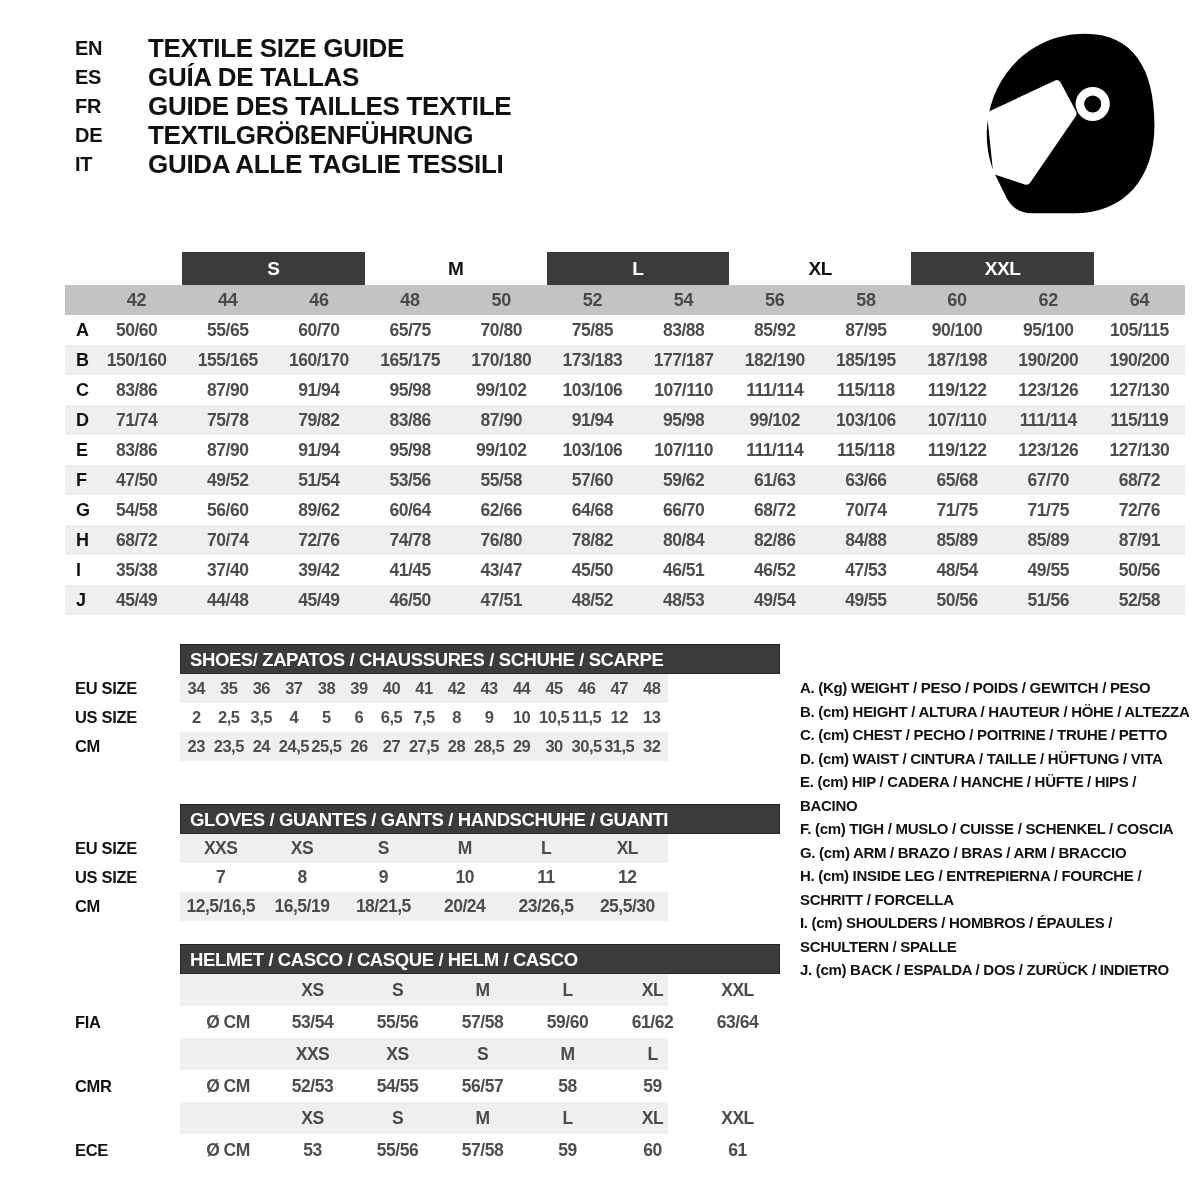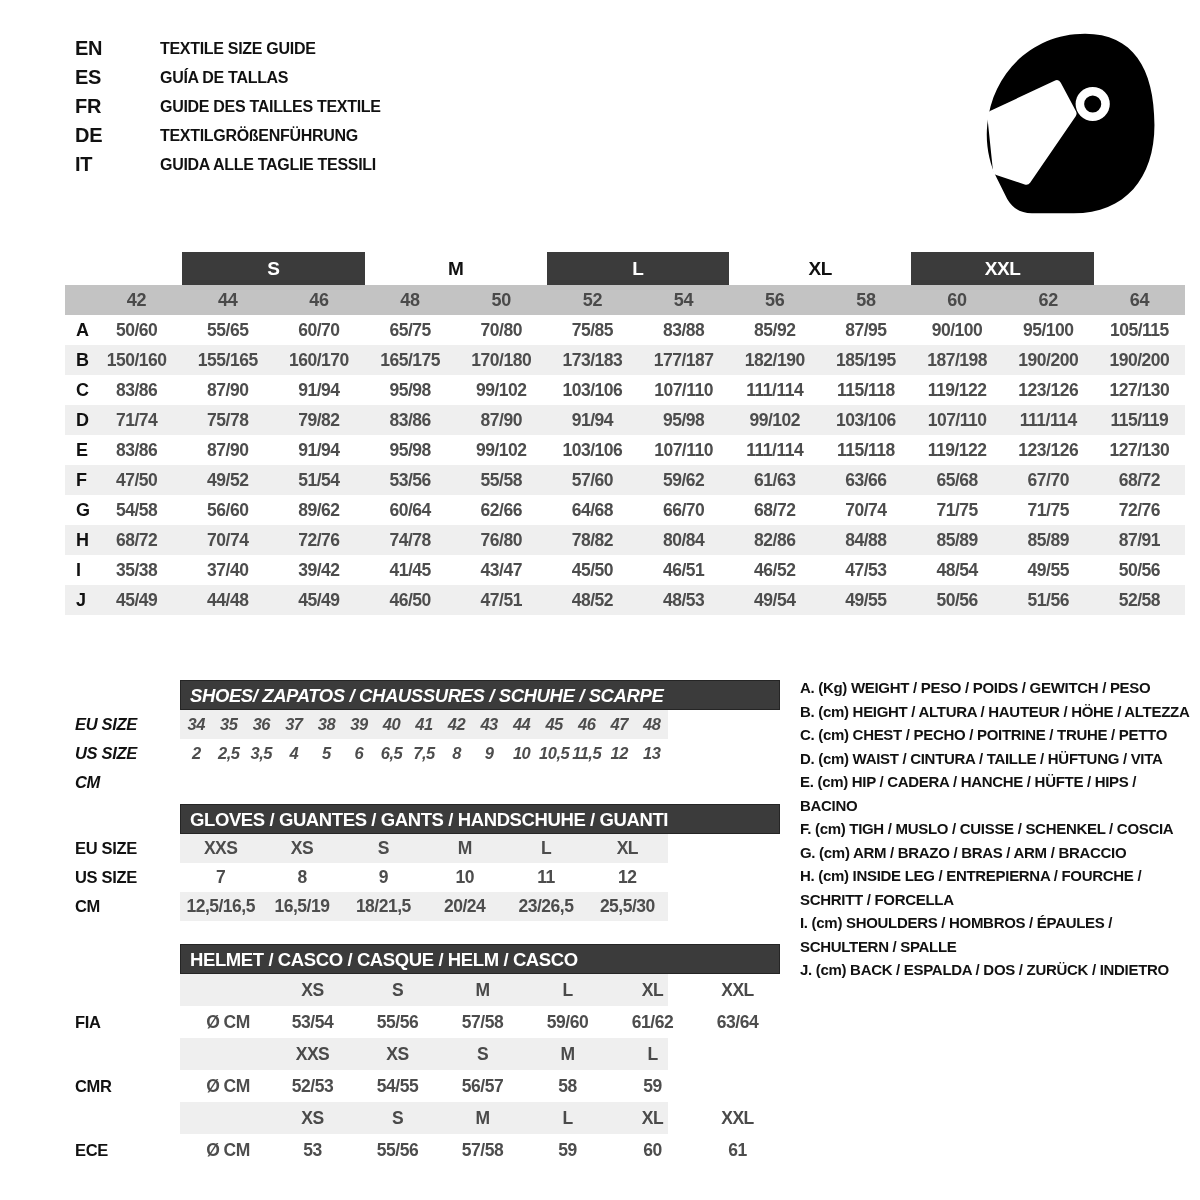--- a/index.html
+++ b/index.html
@@ -15,41 +15,41 @@
     width:1200px;height:1200px;position:relative;overflow:hidden;
     font-family:"Liberation Sans", sans-serif;
     -webkit-font-smoothing:antialiased;
   }
   .abs{position:absolute;}
 
   
   .lang-header{left:75px;top:34px;}
   .lang-row{display:flex;line-height:29px;gap:28px;}
   .lang-code{width:45px;font-weight:bold;font-size:20px;color:var(--ink);letter-spacing:-0.3px;}
-  .lang-title{font-weight:bold;font-size:16px;color:var(--ink);letter-spacing:-0.3px;margin-left:12px;}
+  .lang-title{font-weight:bold;font-size:26px;color:var(--ink);letter-spacing:-0.3px;}
 
   
   .helmet-icon{left:968px;top:28px;width:200px;height:190px;}
 
   
   .size-table{left:65px;top:252px;width:1120px;}
   .grid13{display:grid;grid-template-columns:26px repeat(12,1fr);align-items:center;}
   .group-row{height:33px;}
   .group-label{font-weight:bold;font-size:19px;color:var(--ink);text-align:center;align-self:stretch;line-height:33px;letter-spacing:-0.3px;}
   .group-label.dark{background:var(--dark);color:#fff;}
   .colhead-row{height:30px;background:var(--colgray);}
   .colhead{text-align:center;font-weight:bold;font-size:18px;color:#4a4a4a;letter-spacing:-0.3px;}
   .trow{height:30px;}
   .trow.stripe{background:var(--stripe);}
   .rowkey{font-weight:bold;font-size:18px;color:var(--ink);padding-left:11px;letter-spacing:-0.3px;}
   .cell{text-align:center;font-weight:bold;font-size:17.5px;color:var(--num);letter-spacing:-0.5px;white-space:nowrap;}
 
   
   .section{left:75px;width:705px;}
-  .shoes-sec{top:680px;font-style:italic;}
+  .shoes-sec{top:644px;}
   .gloves-sec{top:804px;}
   .helmet-sec{top:944px;}
   .sec-title{
     margin-left:105px;width:600px;height:30px;background:var(--dark);
     color:#fff;font-weight:bold;font-size:18.5px;line-height:29px;padding-left:9px;
     letter-spacing:-0.4px;border:1px solid #252525;white-space:nowrap;overflow:hidden;
   }
   .srow{display:flex;align-items:stretch;}
   .shoes-sec .srow,.gloves-sec .srow{height:29px;}
   .helmet-sec .srow{height:32px;}
@@ -320,20 +320,37 @@
           <div class="bcell">9</div>
           <div class="bcell">10</div>
           <div class="bcell">10,5</div>
           <div class="bcell">11,5</div>
           <div class="bcell">12</div>
           <div class="bcell">13</div>
         </div>
       </div>
       <div class="srow">
         <div class="srow-label">CM</div>
+        <div class="band shoes-band gray">
+          <div class="bcell">23</div>
+          <div class="bcell">23,5</div>
+          <div class="bcell">24</div>
+          <div class="bcell">24,5</div>
+          <div class="bcell">25,5</div>
+          <div class="bcell">26</div>
+          <div class="bcell">27</div>
+          <div class="bcell">27,5</div>
+          <div class="bcell">28</div>
+          <div class="bcell">28,5</div>
+          <div class="bcell">29</div>
+          <div class="bcell">30</div>
+          <div class="bcell">30,5</div>
+          <div class="bcell">31,5</div>
+          <div class="bcell">32</div>
+        </div>
       </div>
     </div>
 </div>
 
 <div class="abs section gloves-sec">
   <div class="sec-title">GLOVES / GUANTES / GANTS / HANDSCHUHE / GUANTI</div>
   <div>
       <div class="srow">
         <div class="srow-label">EU SIZE</div>
         <div class="band gloves-band gray">

